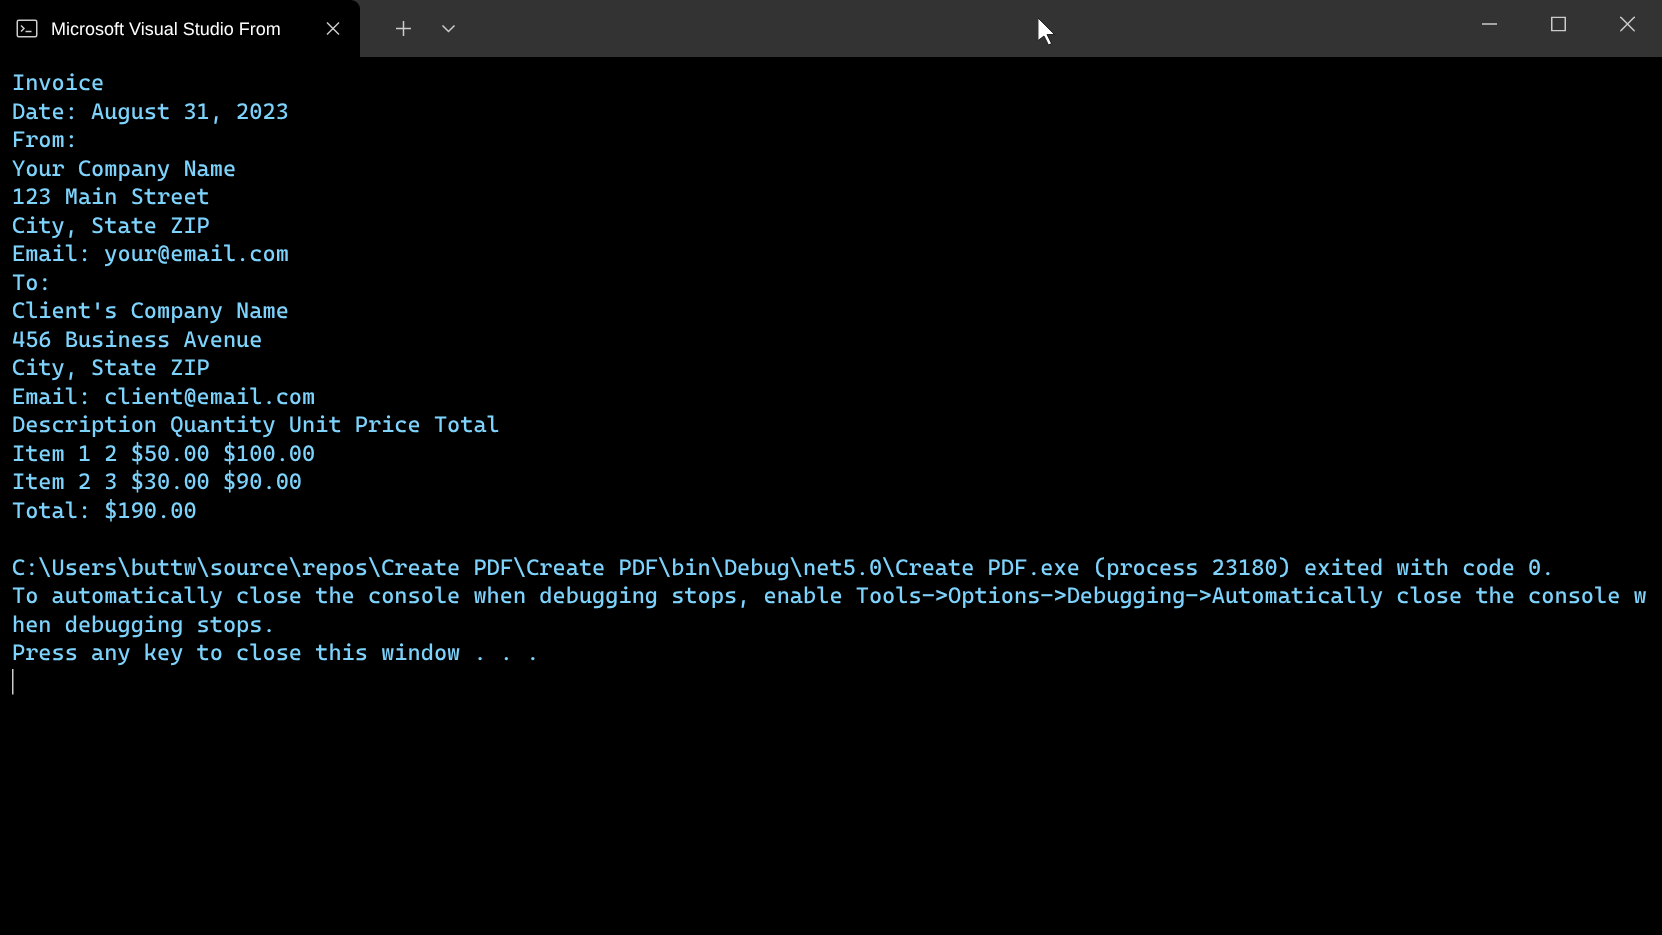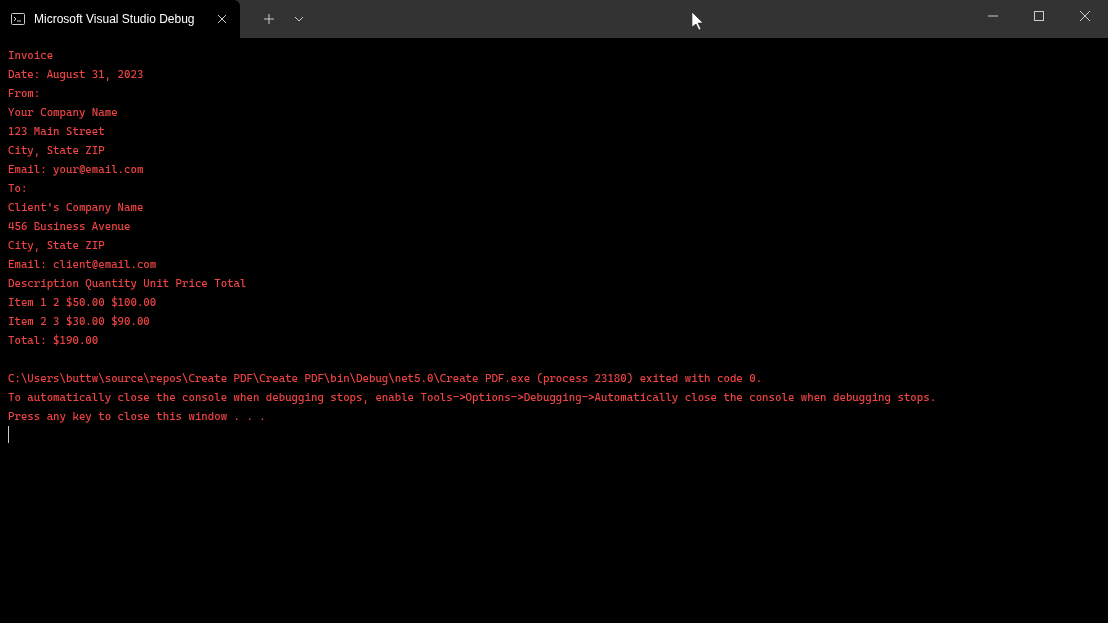--- a/index.html
+++ b/index.html
@@ -89,22 +89,22 @@
       height: 32px;
       display: flex;
       align-items: center;
       justify-content: center;
       color: #ccc;
       cursor: pointer;
     }
     .win-btn svg { stroke: #ccc; fill: none; }
     .terminal {
       padding: 8px 8px;
-      color: #ef4444;
-      font-size: 11px;
+      color: #7dd3fc;
+      font-size: 15px;
       line-height: 19px;
       white-space: pre-wrap;
       word-break: break-all;
       font-family: 'Cascadia Mono', 'Consolas', monospace;
     }
     .cursor-caret {
       display: inline-block;
       width: 1px;
       height: 17px;
       background: #ccc;
@@ -122,21 +122,21 @@
 
 <div class="titlebar">
   <div class="tab">
     <span class="tab-icon">
       <svg width="16" height="16" viewBox="0 0 16 16">
         <rect x="1.5" y="2.5" width="13" height="11" rx="1" stroke="#ccc" fill="none" stroke-width="1"></rect>
         <path d="M4 6 L6 8 L4 10" stroke="#ccc" fill="none" stroke-width="1"></path>
         <line x1="7" y1="10" x2="11" y2="10" stroke="#ccc" stroke-width="1"></line>
       </svg>
     </span>
-    <span class="tab-title">Microsoft Visual Studio Debug</span>
+    <span class="tab-title">Microsoft Visual Studio From</span>
     <span class="tab-close">
       <svg width="10" height="10" viewBox="0 0 10 10">
         <line x1="1" y1="1" x2="9" y2="9" stroke="#ccc" stroke-width="1"></line>
         <line x1="9" y1="1" x2="1" y2="9" stroke="#ccc" stroke-width="1"></line>
       </svg>
     </span>
   </div>
   <div class="new-tab">
     <svg width="12" height="12" viewBox="0 0 12 12">
       <line x1="6" y1="1" x2="6" y2="11" stroke="#ccc" stroke-width="1"></line>

